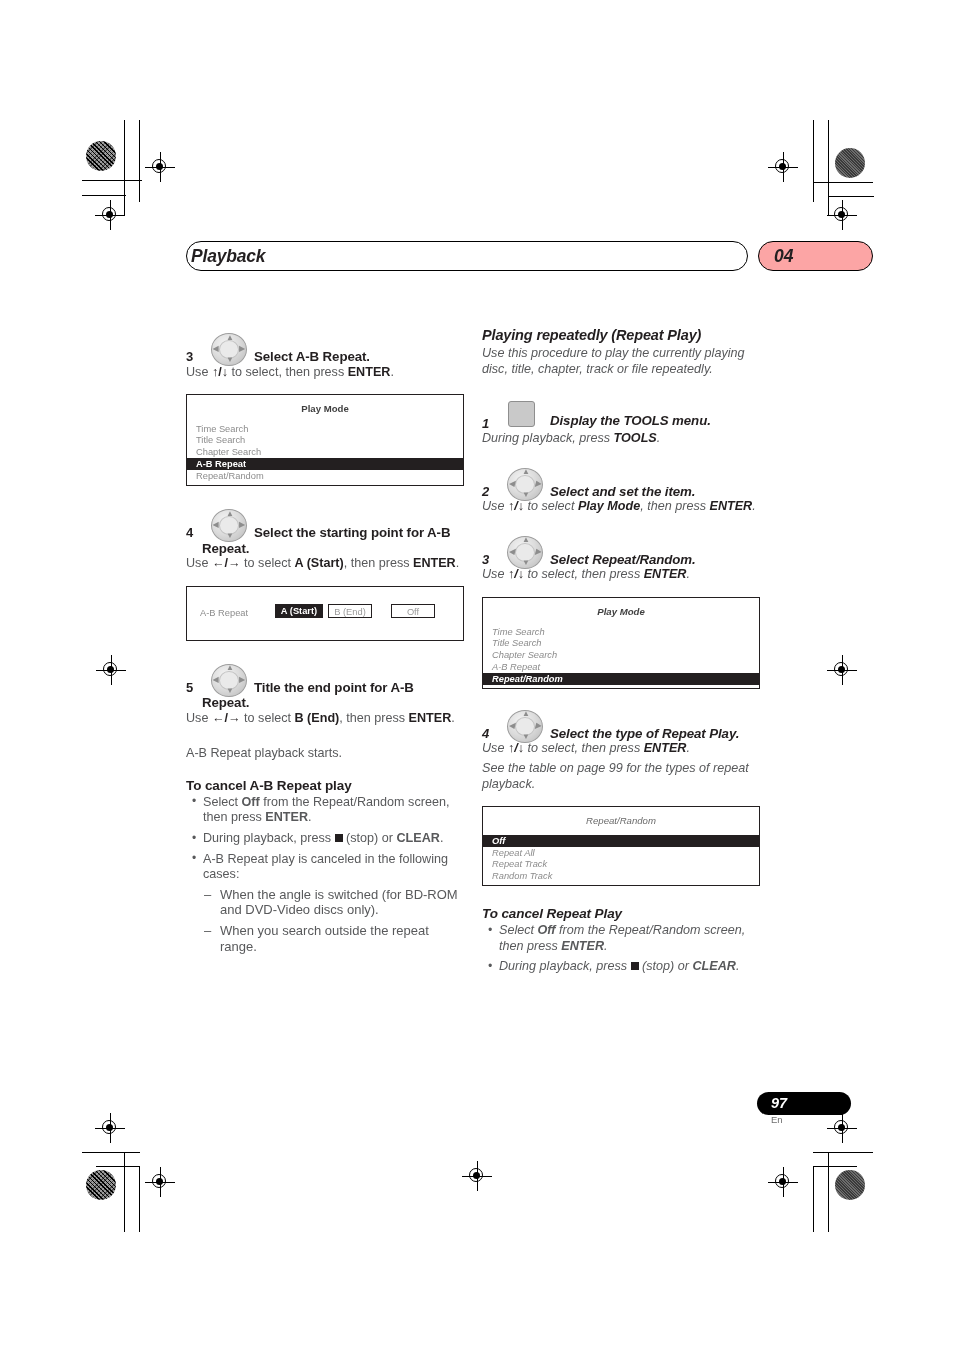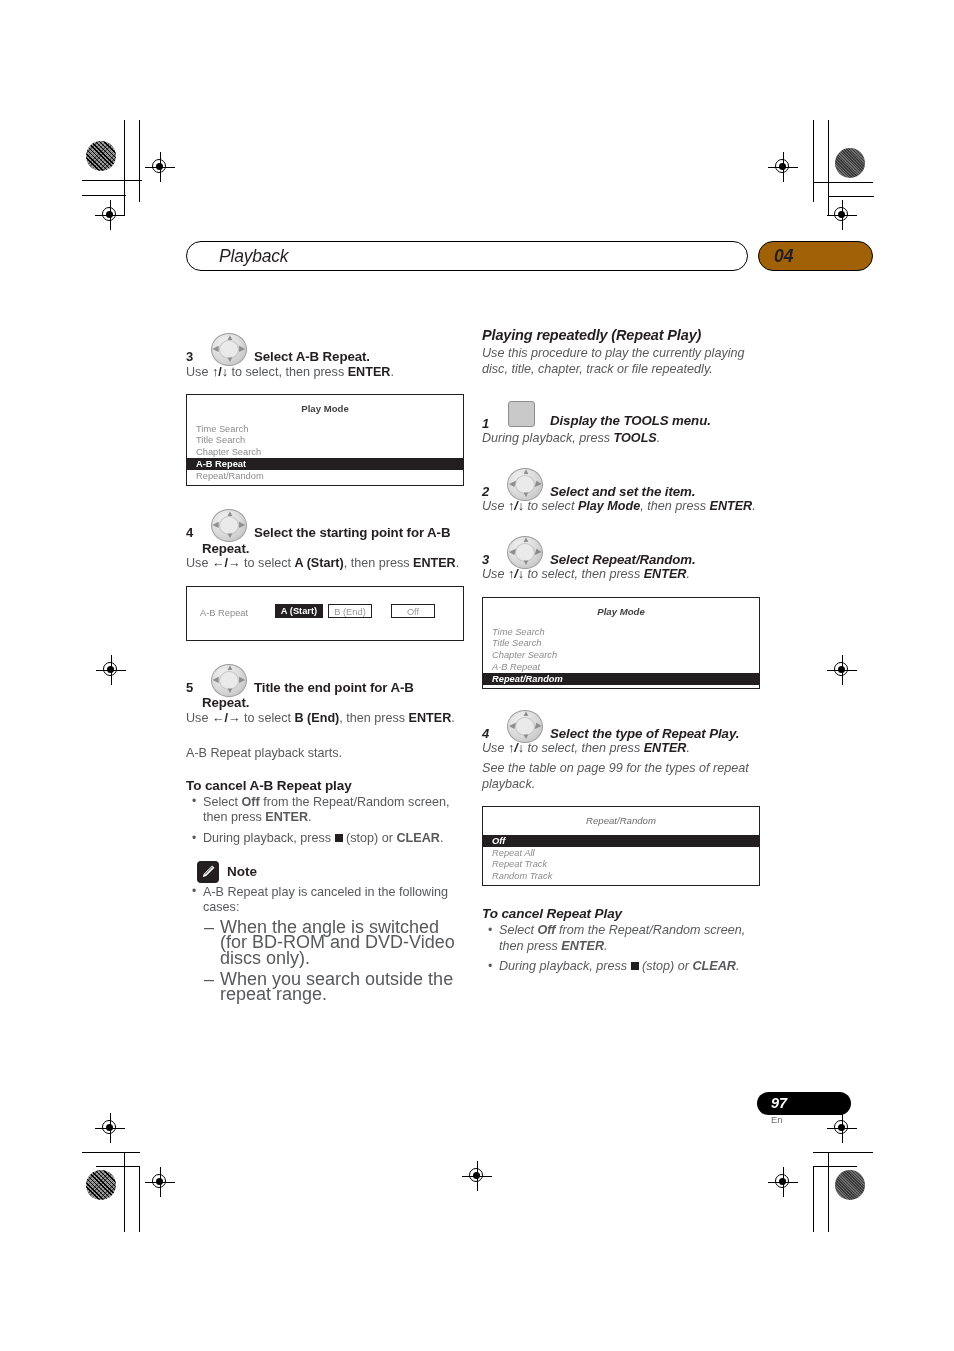--- a/index.html
+++ b/index.html
@@ -53,28 +53,28 @@
   .rule.v { width: 1.2px; }
 
   
   .chapter-bar {
     position: absolute; left: 186px; top: 241px;
     width: 562px; height: 30px;
     border: 1.6px solid #000; border-radius: 15px;
     box-sizing: border-box; background: #fff;
   }
   .chapter-bar .title {
-    position: absolute; left: 32px; top: 4px;
-    font-size: 17.5px; font-weight: normal; font-style: italic;
+    position: absolute; left: 4px; top: 4px;
+    font-size: 17.5px; font-weight: bold; font-style: italic;
     letter-spacing: -0.2px;
   }
   .chapter-num {
     position: absolute; left: 758px; top: 241px;
     width: 115px; height: 30px;
-    background: #a16207; border: 1.6px solid #000; border-radius: 15px;
+    background: #fca5a5; border: 1.6px solid #000; border-radius: 15px;
     box-sizing: border-box;
   }
   .chapter-num span {
     position: absolute; left: 15px; top: 4px;
     font-size: 17.5px; font-weight: bold; font-style: italic;
   }
 
   .pagebox {
     position: absolute; left: 757px; top: 1092px;
     width: 94px; height: 23px;
@@ -210,21 +210,21 @@
     font-size: 12.6px; line-height: 15.6px; color: #58595b;
     padding-left: 17px; margin-bottom: 5px;
   }
   ul.bul > li::before {
     content: "\2022"; position: absolute; left: 6px; top: -0.5px;
     color: #58595b; font-size: 12px;
   }
   ul.dash { list-style: none; margin: 4px 0 0 0; padding: 0; }
   ul.dash > li {
     position: relative;
-    font-size: 18px; line-height: 15.6px; color: #58595b;
+    font-size: 13px; line-height: 15.6px; color: #58595b;
     padding-left: 18px; margin-bottom: 5px;
   }
   ul.dash > li::before {
     content: "\2013"; position: absolute; left: 2px; top: 0;
     color: #58595b;
   }
 
   
   .note-head { position: relative; height: 24px; margin-top: 14px; }
   .note-ico {
@@ -387,30 +387,20 @@
   </div>
   <p class="body"><span>Use </span><span class="arrw">←/→</span><span> to select </span><b>B (End)</b><span>, then press </span><b>ENTER</b><span>.</span></p>
   <p class="body" style="margin-top:20px;">A-B Repeat playback starts.</p>
 
   <div class="sub-head" style="margin-top:16px;">To cancel A-B Repeat play</div>
   <ul class="bul">
     <li><span>Select </span><b>Off</b><span> from the Repeat/Random screen, then press </span><b>ENTER</b><span>.</span></li>
     <li><span>During playback, press </span><span class="stopsq"></span><span> (stop) or </span><b>CLEAR</b><span>.</span></li>
   </ul>
 
-  <div class="note-head">
-    <div class="note-ico">
-      <svg width="16" height="16" viewBox="0 0 16 16" aria-hidden="true">
-        <path d="M12.2 1.6 L14.4 3.8 L6.2 12 L3.0 13.0 L4.0 9.8 Z" fill="#ffffff"></path>
-        <path d="M3.0 13.0 L4.0 9.8 L5.4 11.2 Z" fill="#ffffff"></path>
-        <line x1="5.0" y1="10.4" x2="12.8" y2="2.6" stroke="#231f20" stroke-width="0.8"></line>
-      </svg>
-    </div>
-    <div class="note-label">Note</div>
-  </div>
   <ul class="bul" style="margin-top:0;">
     <li style="margin-bottom:2px;">A-B Repeat play is canceled in the following cases:</li>
   </ul>
   <ul class="dash" style="margin-left:16px;">
     <li>When the angle is switched (for BD-ROM and DVD-Video discs only).</li>
     <li>When you search outside the repeat range.</li>
   </ul>
 </div>
 
 <div class="col col-right">

